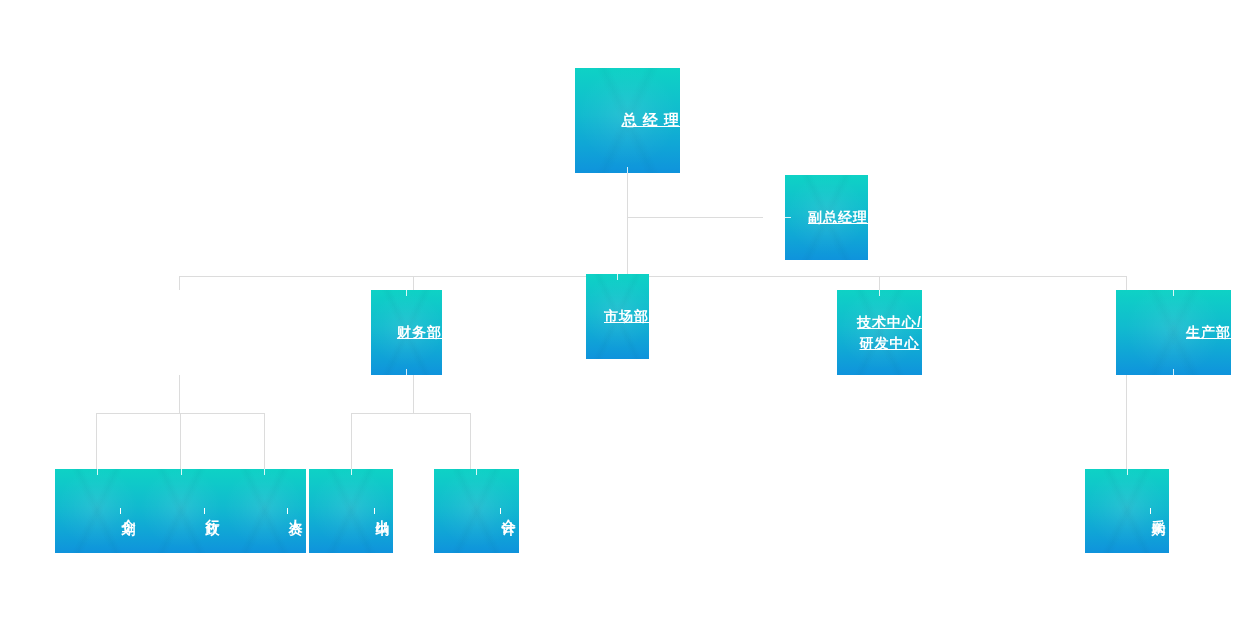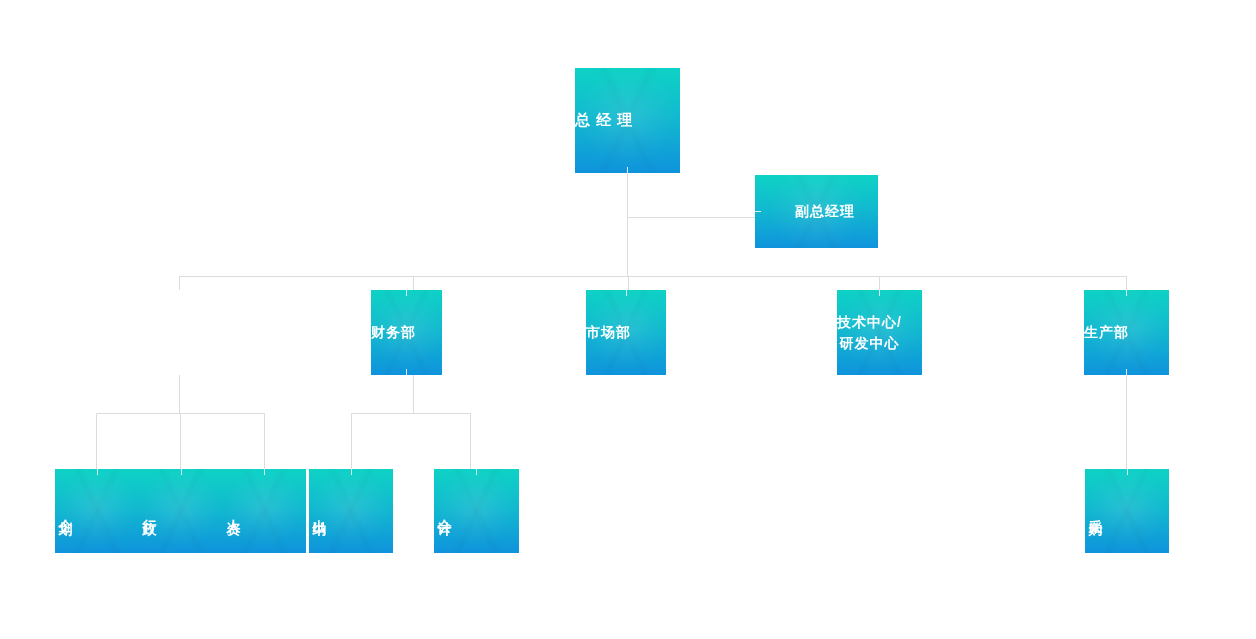--- a/index.html
+++ b/index.html
@@ -11,22 +11,23 @@
     width: 1256px; height: 639px;
     background: #ffffff;
     overflow: hidden;
     font-family: "Liberation Sans", "DejaVu Sans", sans-serif;
   }
   .node {
     position: absolute;
     background: linear-gradient(180deg, #0ed2c5 0%, #11bacf 45%, #0f93dc 100%);
     display: flex;
     align-items: center;
-    justify-content: flex-start;
+    justify-content: flex-end;
     color: #ffffff;
+    text-decoration: underline;
   }
   .node::before {
     content: "";
     position: absolute; inset: 0;
     background:
       radial-gradient(circle at 50% 45%, rgba(255,255,255,0.10), rgba(255,255,255,0.03) 40%, transparent 65%),
       linear-gradient(115deg, transparent 45%, rgba(0,70,100,0.045) 50%, transparent 55%),
       linear-gradient(65deg, transparent 45%, rgba(0,70,100,0.045) 50%, transparent 55%);
     pointer-events: none;
   }
@@ -78,44 +79,44 @@
   <div class="line" style="left:351px; top:413px; width:119px; height:1px;"></div>
   <div class="line" style="left:351px; top:413px; width:1px; height:56px;"></div>
   <div class="line" style="left:470px; top:413px; width:1px; height:56px;"></div>
   <div class="line" style="left:1126px; top:375px; width:1px; height:94px;"></div>
 
   <div class="node" style="left:575px; top:68px; width:105px; height:105px;">
     <span class="tick bottom"></span>
     <span class="label" style="font-size:15px;">总 经 理</span>
   </div>
 
-  <div class="node" style="left:755px; top:175px; width:83px; height:73px;padding-left:40px;">
+  <div class="node" style="left:785px; top:175px; width:83px; height:85px;">
     <span class="tick left"></span>
     <span class="label">副总经理</span>
   </div>
 
 
   <div class="node" style="left:371px; top:290px; width:71px; height:85px;">
     <span class="tick top"></span>
     <span class="tick bottom"></span>
     <span class="label">财务部</span>
   </div>
 
-  <div class="node" style="left:586px; top:290px; width:80px; height:85px;">
+  <div class="node" style="left:586px; top:274px; width:63px; height:85px;">
     <span class="tick top"></span>
     <span class="label">市场部</span>
   </div>
 
   <div class="node" style="left:837px; top:290px; width:85px; height:85px;">
     <span class="tick top"></span>
     <span class="label">技术中心/
 研发中心</span>
   </div>
 
-  <div class="node" style="left:1084px; top:290px; width:85px; height:85px;">
+  <div class="node" style="left:1116px; top:290px; width:99px; height:85px;padding-left:16px;">
     <span class="tick top"></span>
     <span class="tick bottom"></span>
     <span class="label">生产部</span>
   </div>
 
   <div class="node" style="left:55px; top:469px; width:84px; height:84px;">
     <span class="tick top"></span>
     <span class="label vertical">企划</span>
   </div>
 

